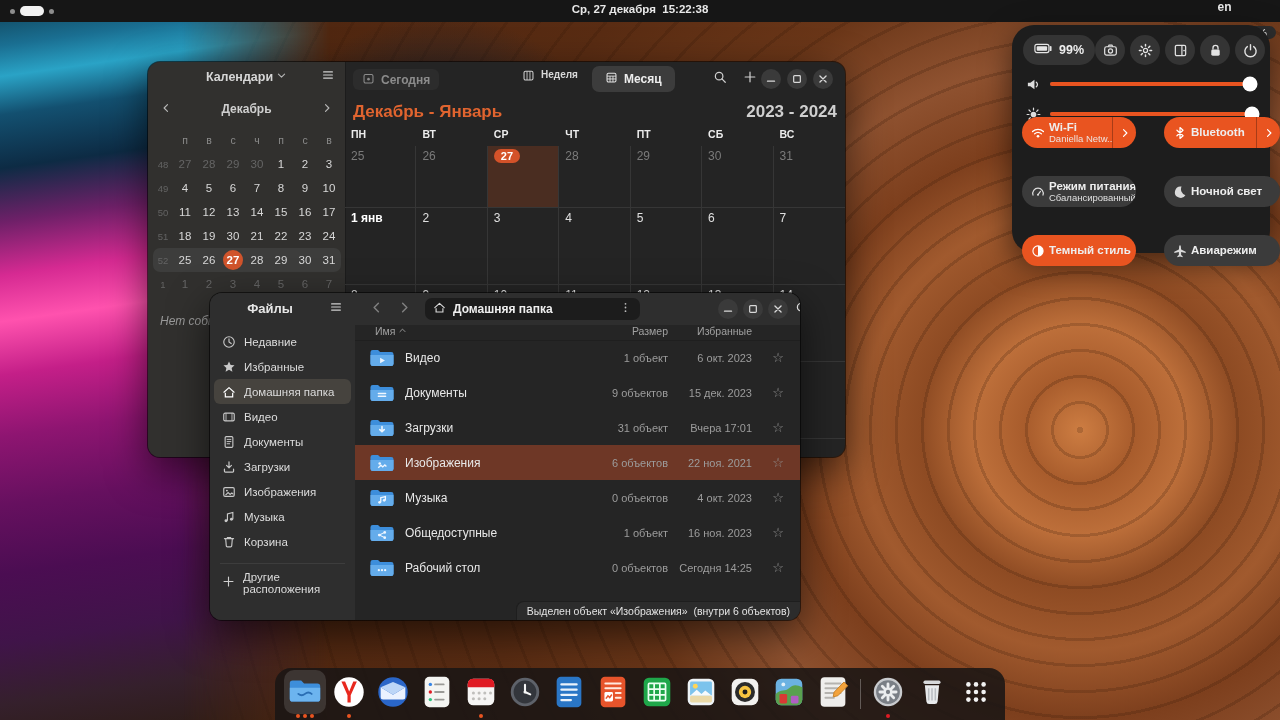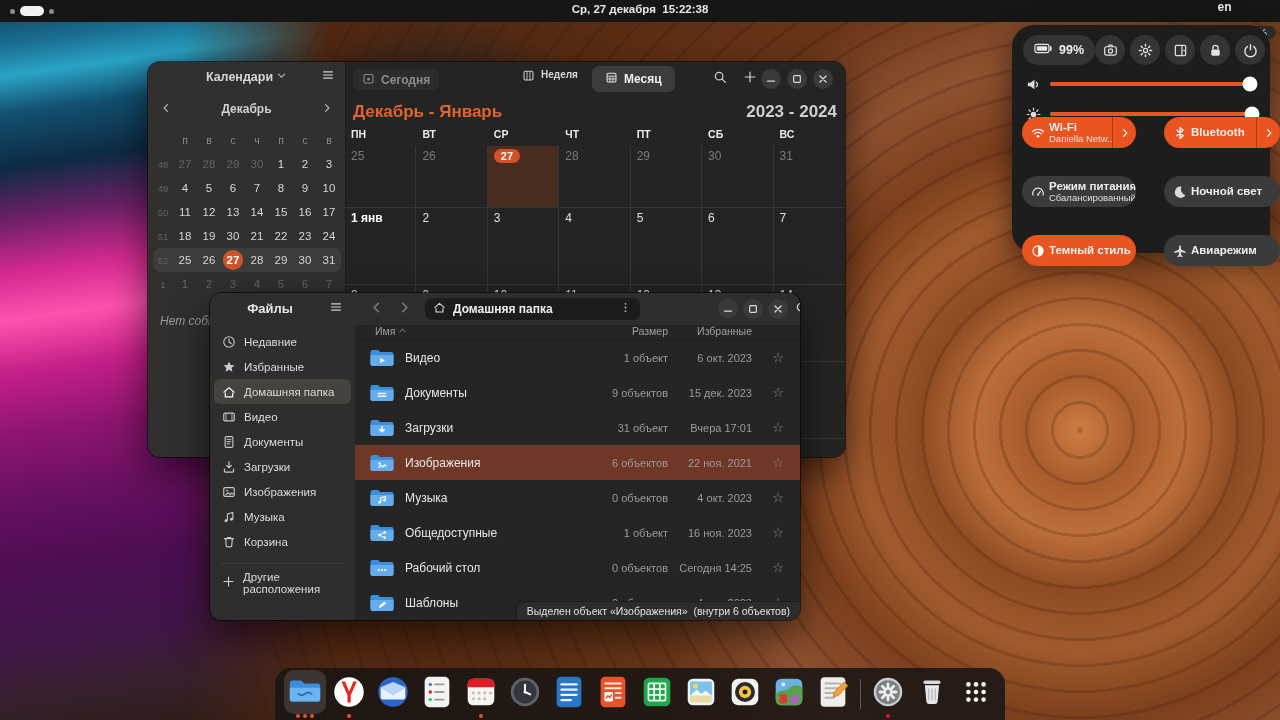--- a/index.html
+++ b/index.html
@@ -609,31 +609,20 @@
                 <path d="M1 7.6h22V16q0 2.2-2.2 2.2H3.2Q1 18.2 1 16z" fill="#64aceb"></path>
                 <circle cx="9" cy="12.5" r="1.1" fill="#eef6ff"></circle>
                 <circle cx="12" cy="12.5" r="1.1" fill="#eef6ff"></circle>
                 <circle cx="15" cy="12.5" r="1.1" fill="#eef6ff"></circle>
               </svg></span>
             <span class="f-rname">Рабочий стол</span>
             <span class="f-rsize">0 объектов</span>
             <span class="f-rmod">Сегодня 14:25</span>
             <span class="f-rstar">☆</span>
           </div>
-          <div class="f-row">
-            <span class="f-ric"><svg width="26" height="21" viewBox="0 0 24 20">
-                <path d="M1 5q0-2.2 2.2-2.2h5l2 2h10.6Q23 4.8 23 7v9q0 2.2-2.2 2.2H3.2Q1 18.2 1 16z" fill="#3d8edb"></path>
-                <path d="M1 7.6h22V16q0 2.2-2.2 2.2H3.2Q1 18.2 1 16z" fill="#64aceb"></path>
-                <path d="M9 15.4l.9-2.8 4.4-3.6 1.9 1.6-4.4 3.6z" fill="#eef6ff"></path>
-              </svg></span>
-            <span class="f-rname">Шаблоны</span>
-            <span class="f-rsize">0 объектов</span>
-            <span class="f-rmod">4 окт. 2023</span>
-            <span class="f-rstar">☆</span>
-          </div>
         </div>
     </div>
     <div class="f-tooltip">Выделен объект «Изображения»  (внутри 6 объектов)</div>
   </div>
 
   <div class="qs">
     <div class="qs-row1">
       <div class="qs-batt">
         <span id="i-qs-batt"><svg width="19" height="11" viewBox="0 0 21 12">
               <rect x="1" y="1.5" width="15.5" height="9" rx="2.2" fill="none" stroke="#e6e6e6" stroke-width="1.3"></rect>

